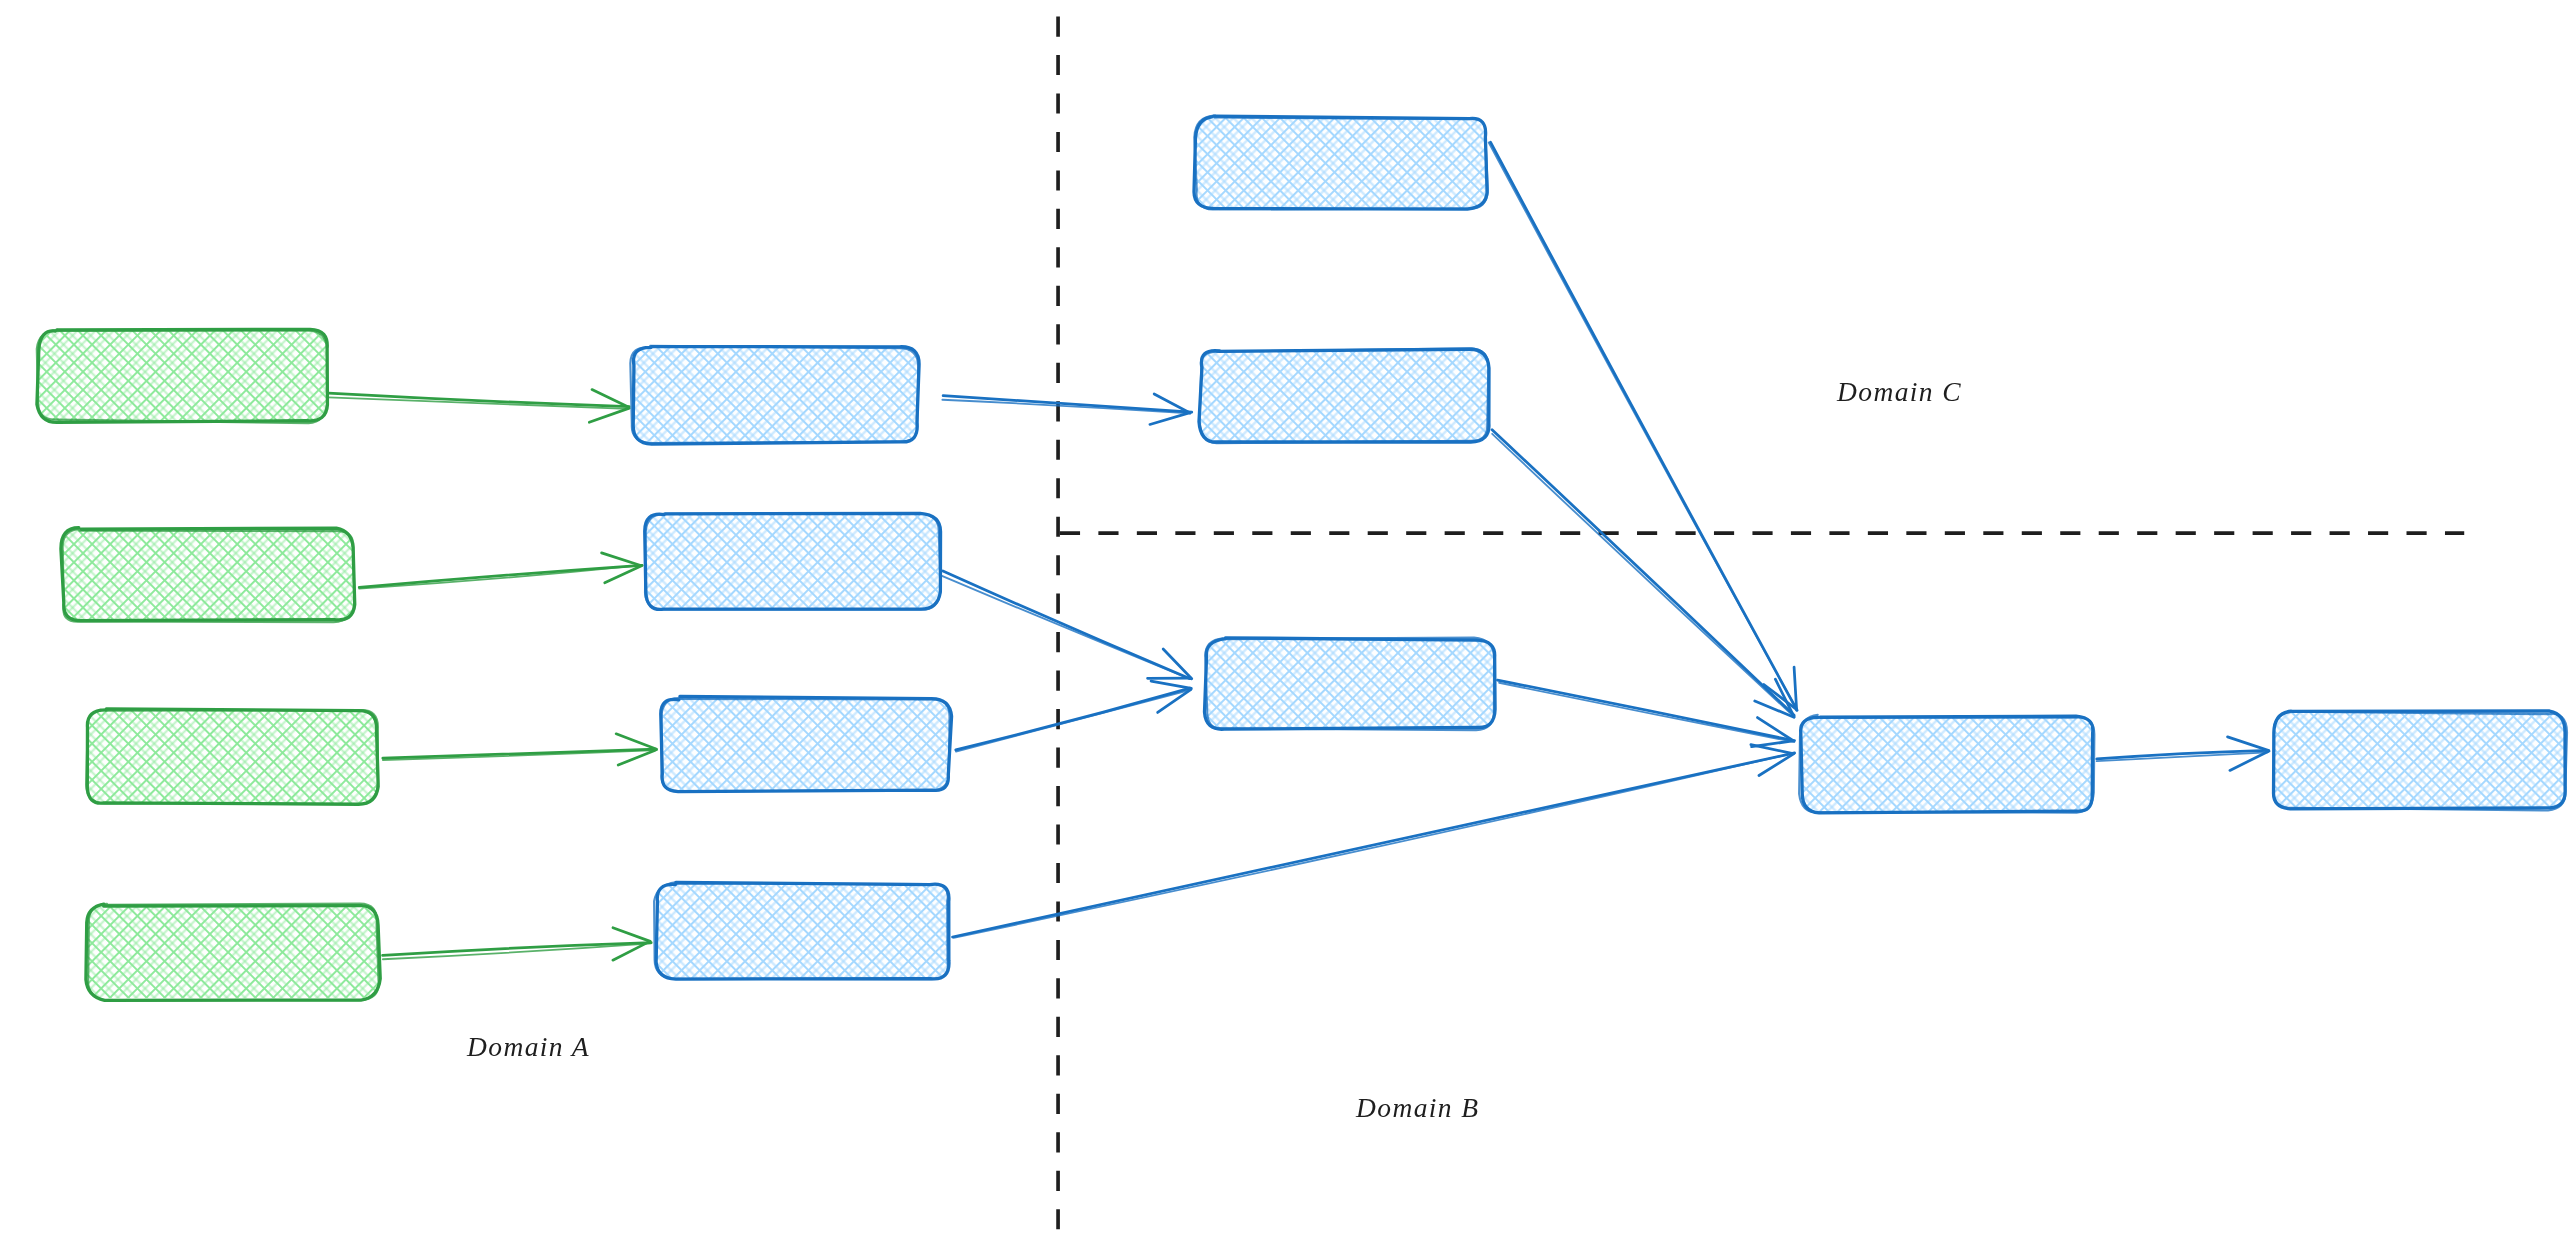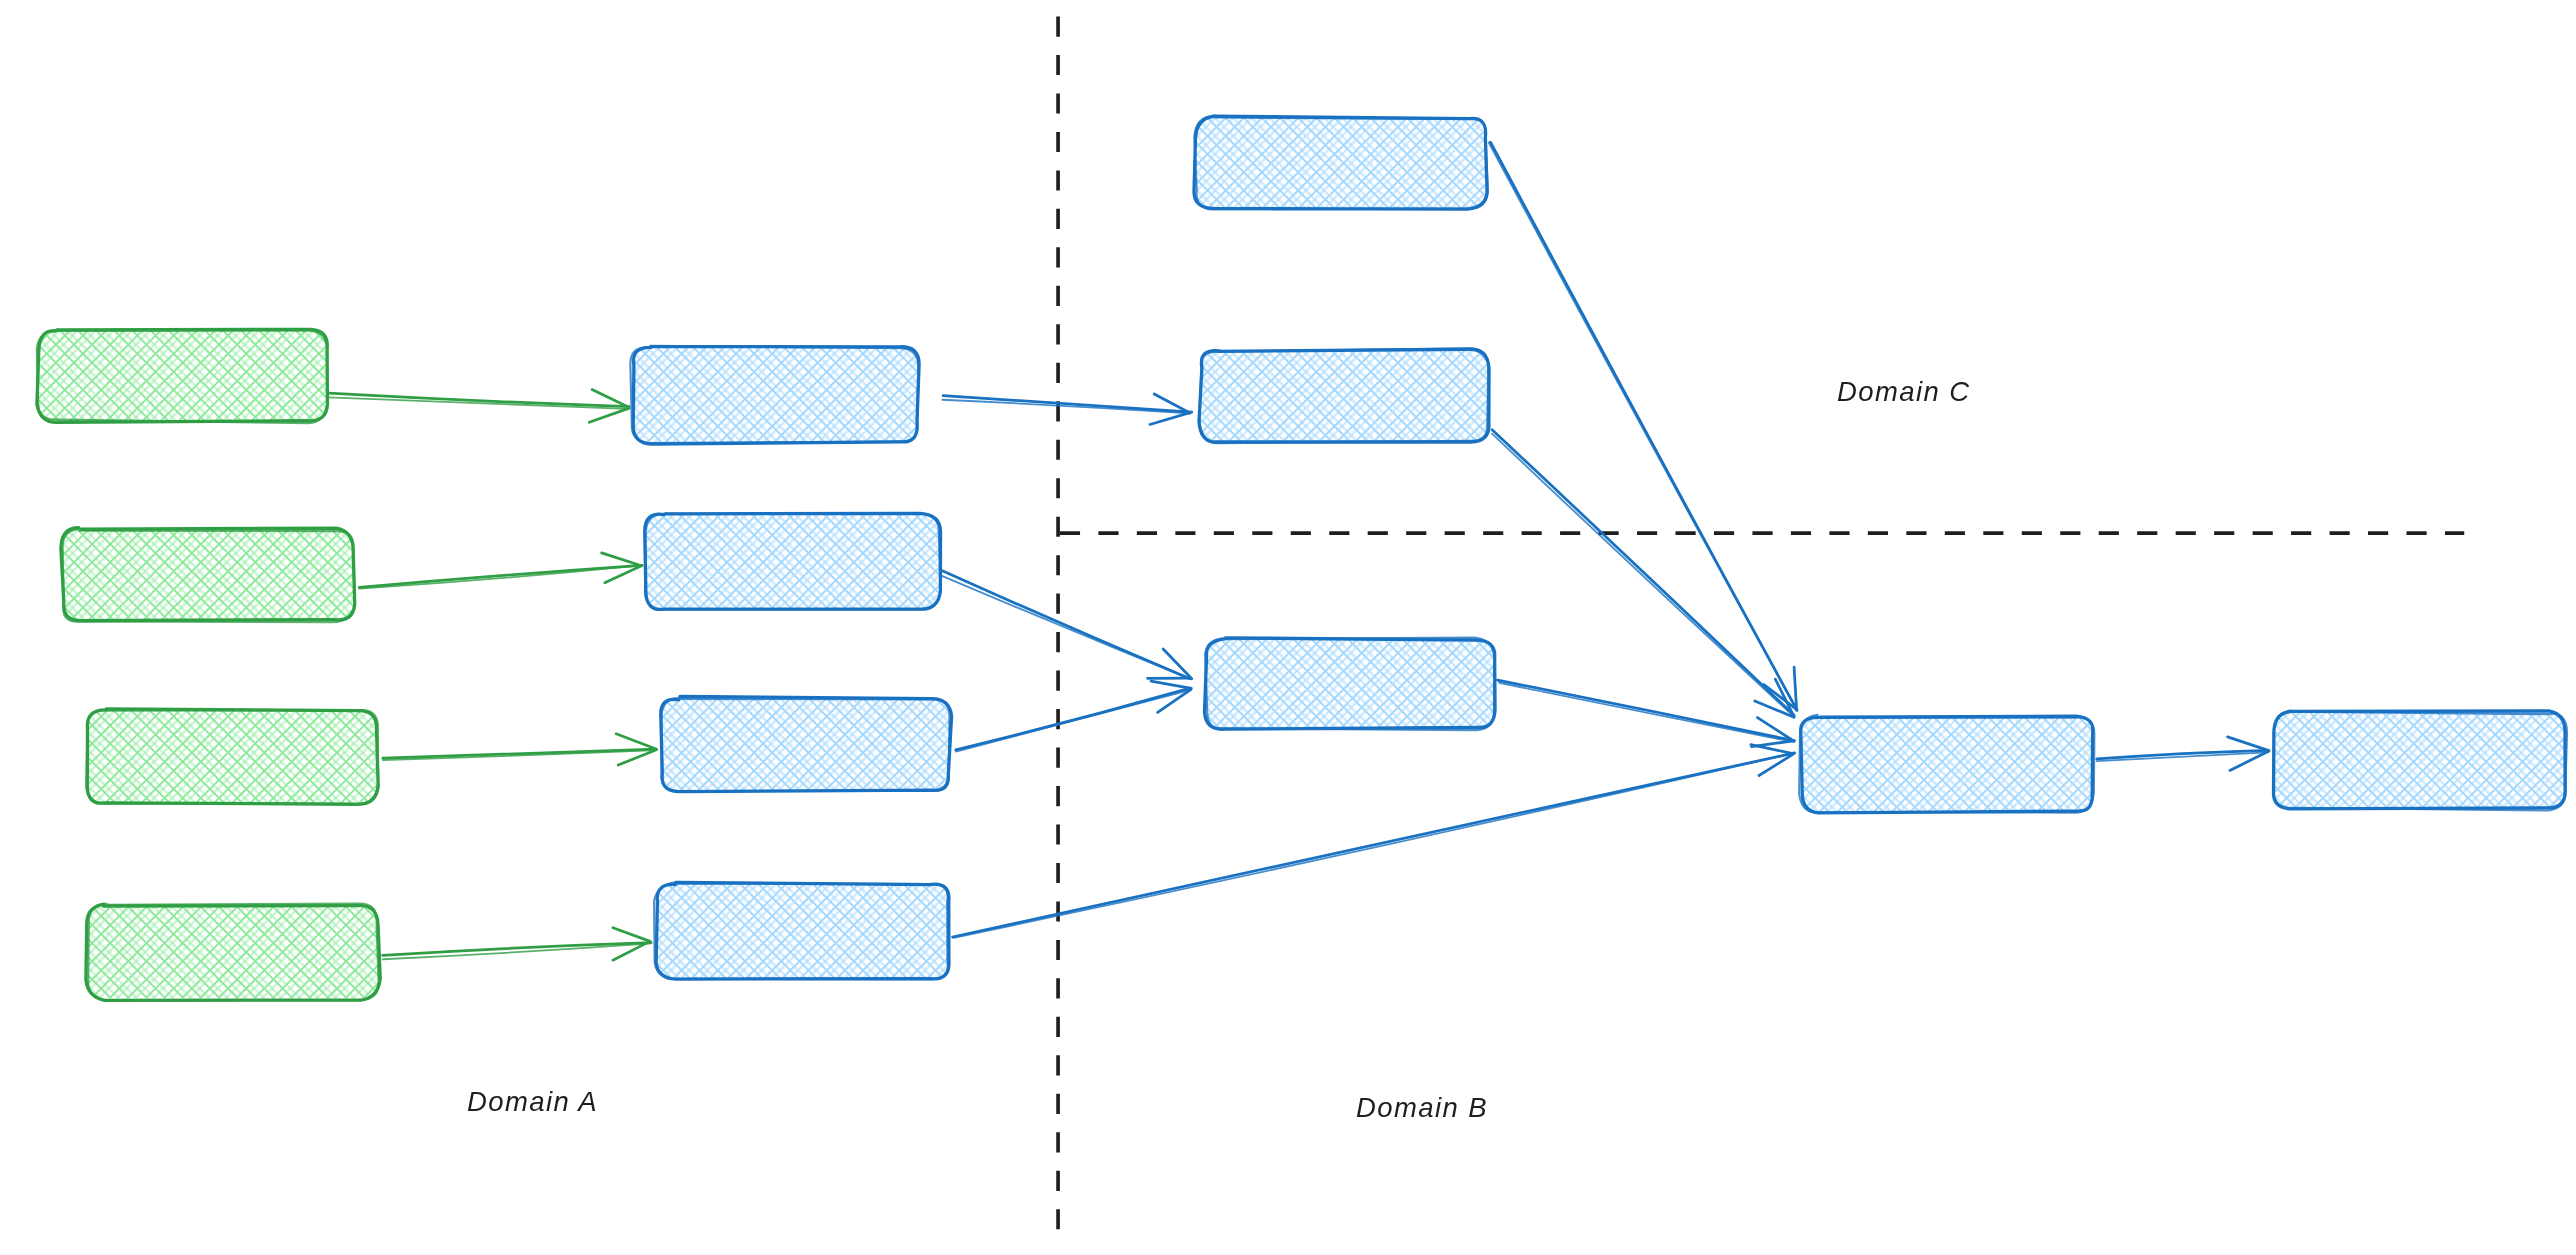--- a/index.html
+++ b/index.html
@@ -1,21 +1,21 @@
 <!DOCTYPE html>
 <html style="font-size:14.7px"><head>
 <meta charset="utf-8">
 <style>
   html,body{margin:0;padding:0;background:#ffffff;}
   body{width:2576px;height:1255px;overflow:hidden;
        font-family:"DejaVu Sans", sans-serif;}
   #stage{position:relative;width:2576px;height:1255px;background:#ffffff;}
   svg#canvas{position:absolute;left:0;top:0;width:2576px;height:1255px;}
   .domain-label{position:absolute;color:#1e1e1e;font-size:27.5px;
-       font-family:Liberation Sans, sans-serif;font-style:italic;
+       font-family:Liberation Serif, serif;font-style:italic;
        letter-spacing:1.4px;white-space:nowrap;}
 </style>
 </head>
 <body>
 
 <div id="stage">
 
   <svg id="canvas" viewBox="0 0 2812 1370">
     <defs>
       <pattern id="hatch-green" width="14" height="14" patternUnits="userSpaceOnUse" patternTransform="rotate(45)">
@@ -257,18 +257,18 @@
             <rect x="2482" y="778" width="320" height="105" fill="url(#hatch-blue)"></rect>
             <rect x="2482" y="778" width="320" height="105" fill="url(#hatch-blue2)"></rect>
           </g>
           <path d="M 2502.185999346245 776.553294078121 L 2783.2168697798625 776.1618110529613 Q 2799.9344158521853 779.1378442869056 2800.0531470324845 799.1557316021529 L 2800.136558891181 861.679828378046 Q 2801.1224523900078 881.0559630106669 2783.2218157942407 881.9263939593453 L 2500.0966647148134 883.0259099816437 Q 2481.0036811006257 881.4755042208824 2481.8547498138623 864.4254043727648 L 2482.2050617336295 799.5736552201677 Q 2482.646835145727 778.0624263876583 2501.0744024888613 776.3942572297995" fill="none" stroke="#1971c2" stroke-width="3.6" stroke-linecap="round" stroke-linejoin="round" opacity="1"></path>
           <path d="M 2500.006917340122 776.8770523298066 L 2780.720756835025 779.5623051476199 Q 2801.767327529937 776.0482539189513 2802.2459280272014 799.3409629693721 L 2800.378079495765 863.1641741700005 Q 2802.0018055326304 882.1456873238552 2781.584225622937 884.7465048344341 L 2502.5510217689907 881.7015150705818 Q 2480.1643456710503 883.0695904042107 2481.959054155182 862.0091399599332 L 2482.283293356001 797.0648836781736 Q 2482.6958974746058 778.7354033558164 2501.862325744517 777.1513778909575" fill="none" stroke="#1971c2" stroke-width="2.3" stroke-linecap="round" stroke-linejoin="round" opacity="0.78"></path>
         </g>
       </g>
   </svg>
 
   <div id="labels-layer">
-      <div class="domain-label" style="left: 467px; top: 1086px;">Domain A</div>
+      <div class="domain-label" style="left: 467px; top: 1031px;">Domain A</div>
       <div class="domain-label" style="left: 1356px; top: 1092px; text-align: center;">Domain B</div>
       <div class="domain-label" style="left: 1837px; top: 376px;">Domain C</div>
     </div>
 </div>
 
 
 </body></html>

